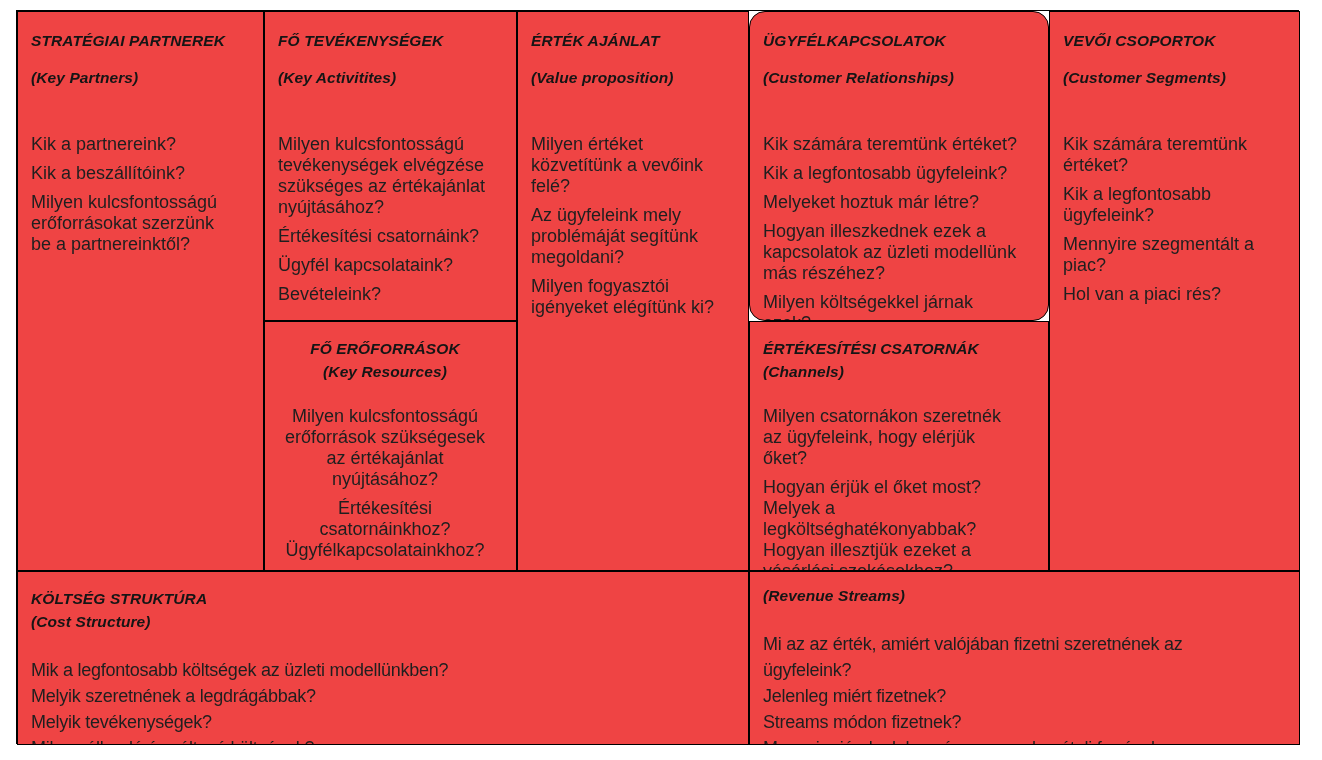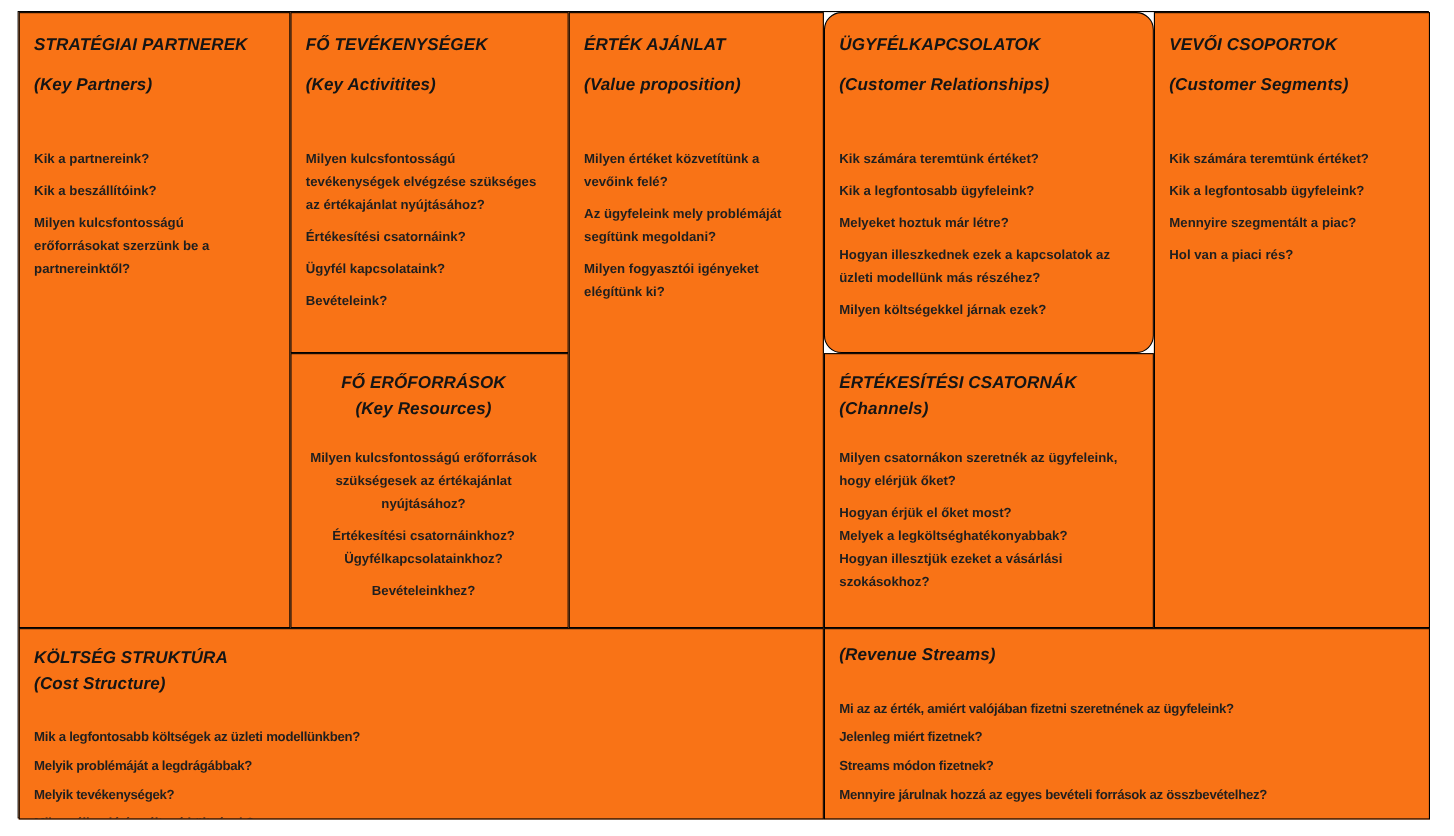--- a/index.html
+++ b/index.html
@@ -16,21 +16,21 @@
     display: grid;
     grid-template-columns: 247px 253px 232px 300px 251px;
     grid-template-rows: 310px 250px 174px;
     border: 1px solid #000;
     background: #fff;
   }
   .cell {
     border: 1px solid #000;
     padding: 11px 24px 0 13px;
     overflow: hidden;
-    background: #f97316;
+    background: #ef4444;
   }
   .c-partners      { grid-column: 1;     grid-row: 1 / 3; }
   .c-activities    { grid-column: 2;     grid-row: 1; }
   .c-resources     { grid-column: 2;     grid-row: 2; text-align: center; }
   .c-value         { grid-column: 3;     grid-row: 1 / 3; }
   .c-relationships { grid-column: 4;     grid-row: 1; border-radius: 16px; }
   .c-channels      { grid-column: 4;     grid-row: 2; }
   .c-segments      { grid-column: 5;     grid-row: 1 / 3; }
   .c-cost          { grid-column: 1 / 4; grid-row: 3; }
   .c-revenue       { grid-column: 4 / 6; grid-row: 3; }
@@ -45,25 +45,24 @@
   }
   .title { margin-top: 8px; }
   .subtitle { margin-top: 17px; }
   .compact .title { margin-top: 6px; }
   .compact .subtitle { margin-top: 3px; }
 
   .questions { margin-top: 46px; }
   .compact .questions { margin-top: 24px; }
 
   .questions p {
-    font-size: 12px;
+    font-size: 18px;
     line-height: 21px;
     margin-top: 8px;
     color: #1f1f1f;
-    font-weight: bold;
   }
   .questions p:first-child { margin-top: 0; }
   .questions p.tight { margin-top: 0; }
 
   .bottom .questions { margin-top: 25px; }
   .bottom .questions p {
     margin-top: 0;
     line-height: 26px;
     letter-spacing: -0.25px;
   }
@@ -147,21 +146,21 @@
       <p>Mennyire szegmentált a piac?</p>
       <p>Hol van a piaci rés?</p>
     </div>
   </section>
 
   <section class="cell c-cost compact bottom">
     <h2 class="title">KÖLTSÉG STRUKTÚRA</h2>
     <h3 class="subtitle">(Cost Structure)</h3>
     <div class="questions">
       <p>Mik a legfontosabb költségek az üzleti modellünkben?</p>
-      <p>Melyik problémáját a legdrágábbak?</p>
+      <p>Melyik szeretnének a legdrágábbak?</p>
       <p>Melyik tevékenységek?</p>
       <p>Mik az állandó és változó költségek?</p>
     </div>
   </section>
 
   <section class="cell c-revenue compact bottom">
     <h3 class="subtitle">(Revenue Streams)</h3>
     <div class="questions">
       <p>Mi az az érték, amiért valójában fizetni szeretnének az ügyfeleink?</p>
       <p>Jelenleg miért fizetnek?</p>

